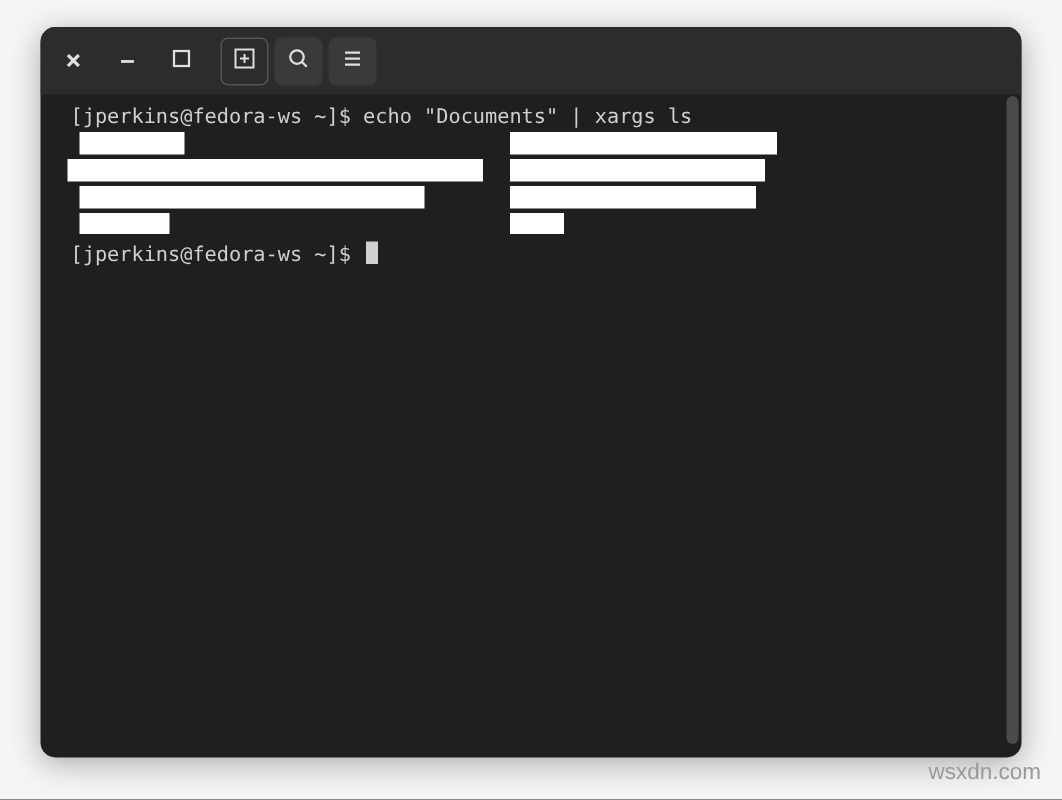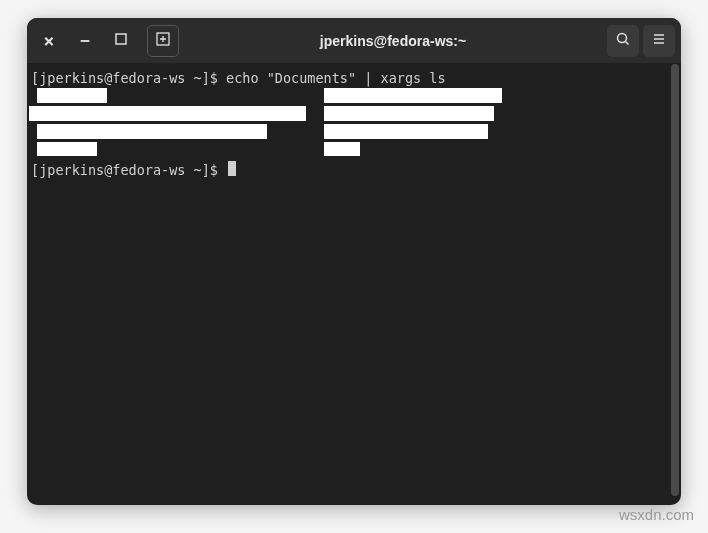--- a/index.html
+++ b/index.html
@@ -52,21 +52,21 @@
     }
     .title {
       flex: 1;
       text-align: center;
       color: #e8e8e8;
       font-family: -apple-system, BlinkMacSystemFont, "Segoe UI", sans-serif;
       font-size: 14px;
       font-weight: 600;
     }
     .terminal-body {
-      padding: 6px 4px;
+      padding: 6px 20px;
       color: #d0d0d0;
       font-size: 13.5px;
       line-height: 1.35;
       position: relative;
       height: calc(100% - 45px);
     }
     .line {
       white-space: pre;
     }
     .prompt-line {
@@ -135,21 +135,20 @@
     </div>
     <div class="tb-btn new-tab" style="margin-left:6px;">
       <span>
         <svg viewBox="0 0 16 16">
             <rect x="2" y="2" width="12" height="12" fill="none" stroke="#e0e0e0" stroke-width="1.3"></rect>
             <line x1="8" y1="5" x2="8" y2="11" stroke="#e0e0e0" stroke-width="1.3"></line>
             <line x1="5" y1="8" x2="11" y2="8" stroke="#e0e0e0" stroke-width="1.3"></line>
           </svg>
       </span>
     </div>
-    <div class="title">jperkins@fedora-ws:~</div>
     <div class="tb-btn search">
       <span>
         <svg viewBox="0 0 16 16">
             <circle cx="7" cy="7" r="4.5" fill="none" stroke="#e0e0e0" stroke-width="1.5"></circle>
             <line x1="10.5" y1="10.5" x2="13.5" y2="13.5" stroke="#e0e0e0" stroke-width="1.5"></line>
           </svg>
       </span>
     </div>
     <div class="tb-btn menu">
       <span>

